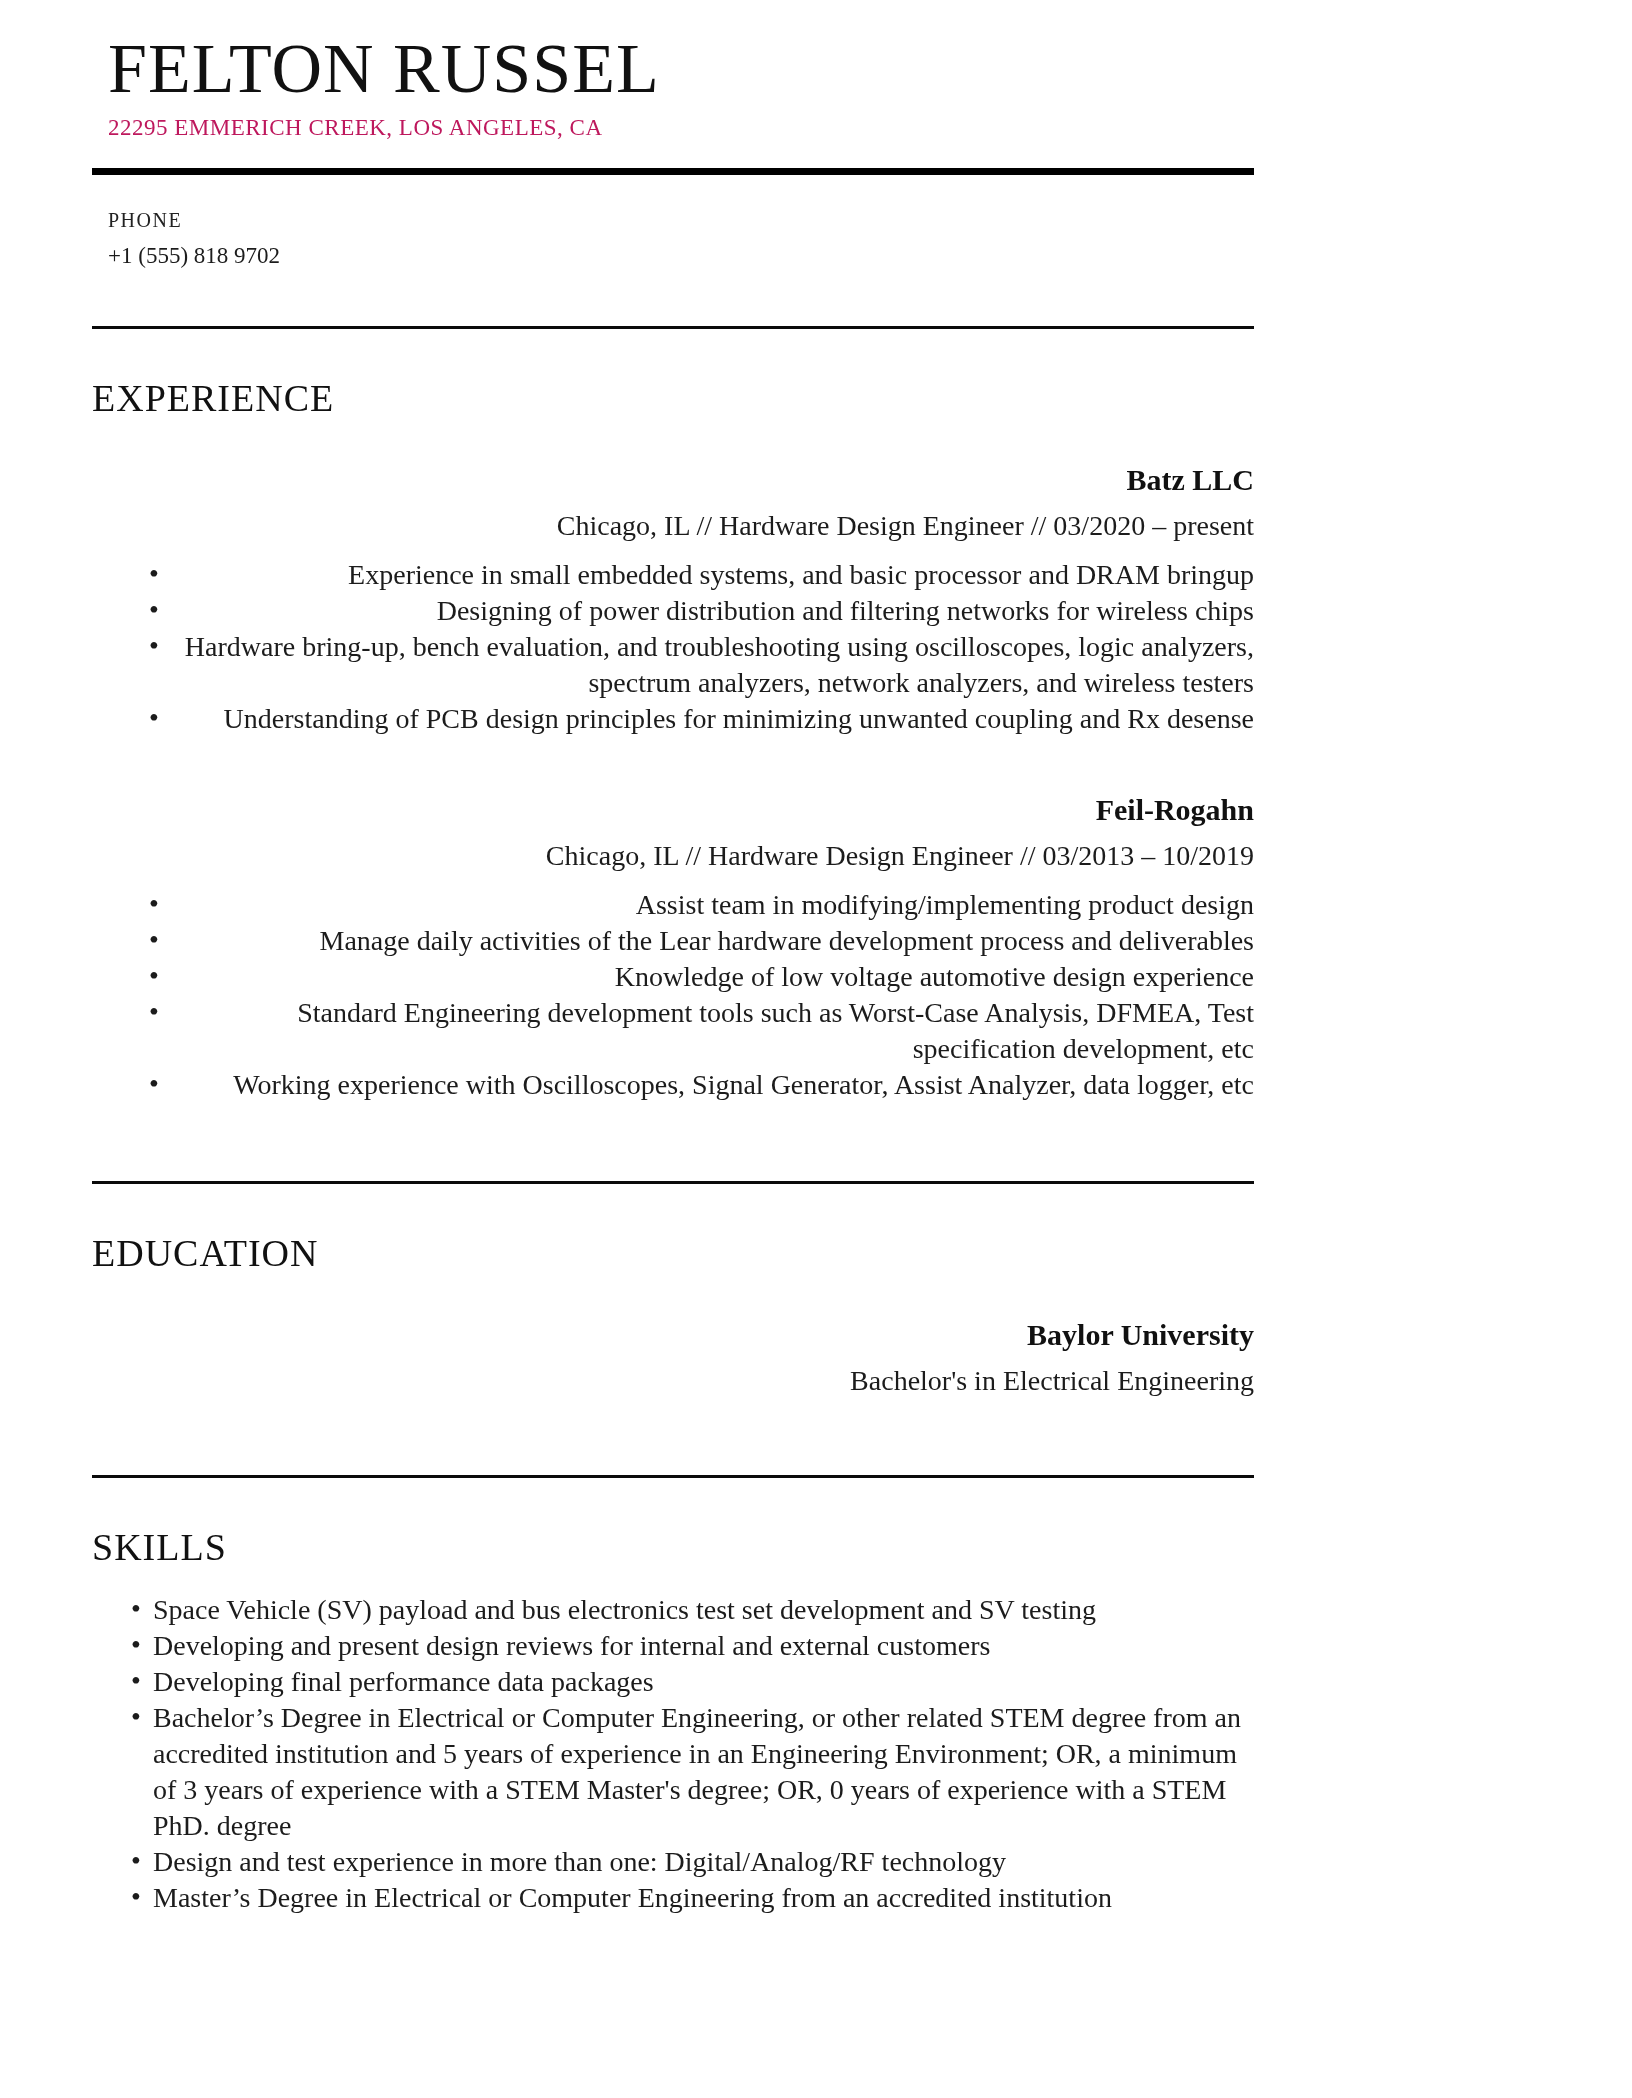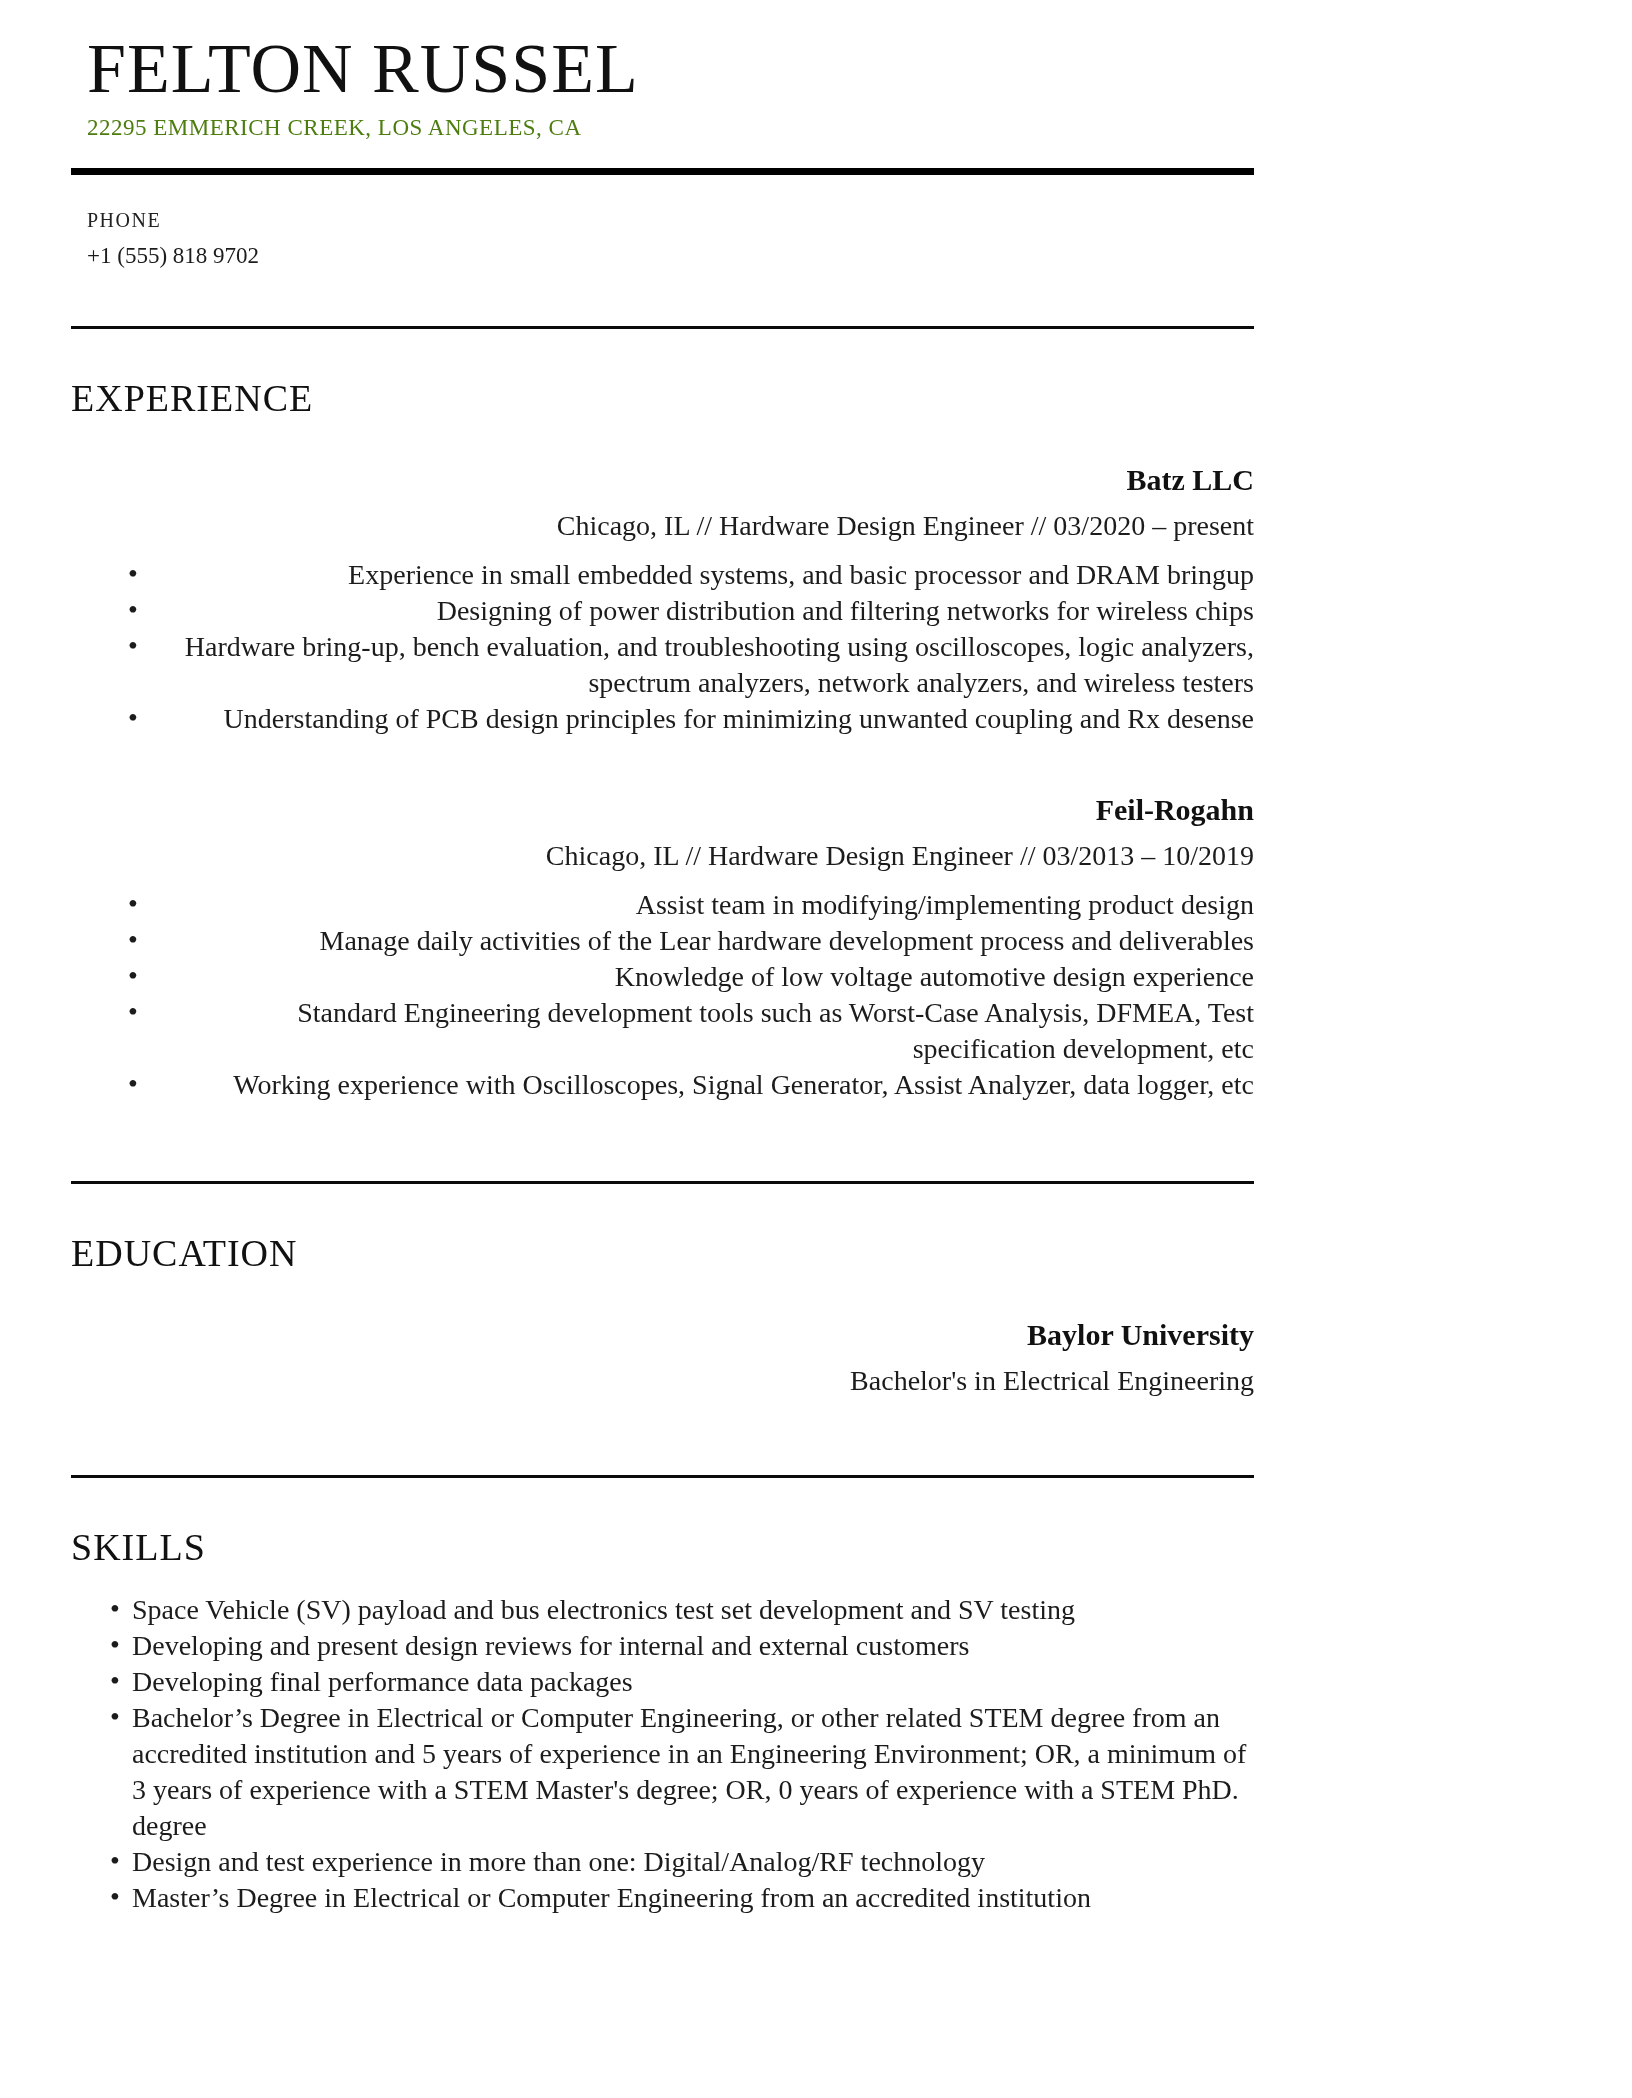--- a/index.html
+++ b/index.html
@@ -8,36 +8,36 @@
     height: 2098px;
     background: #ffffff;
     font-family: "Liberation Serif", "DejaVu Serif", serif;
     color: #1c1c1c;
     overflow: hidden;
   }
   .page {
     box-sizing: border-box;
     width: 1320px;
     height: 2098px;
-    padding: 26px 66px 0 71px;
+    padding: 26px 66px 0 92px;
   }
   
   .header-inner { padding-left: 16px; }
   .name {
     font-size: 70px;
     line-height: 1.22;
     letter-spacing: 1px;
     color: #111111;
     white-space: nowrap;
   }
   .address {
     font-size: 23px;
     letter-spacing: 0.5px;
     margin-top: 4px;
-    color: #4d7c0f;
+    color: #be185d;
   }
   .divider-thick {
     height: 7px;
     background: #000000;
     margin-top: 27px;
   }
   .contact { margin-top: 34px; padding-left: 16px; }
   .contact-label {
     font-size: 20px;
     letter-spacing: 1.5px;

